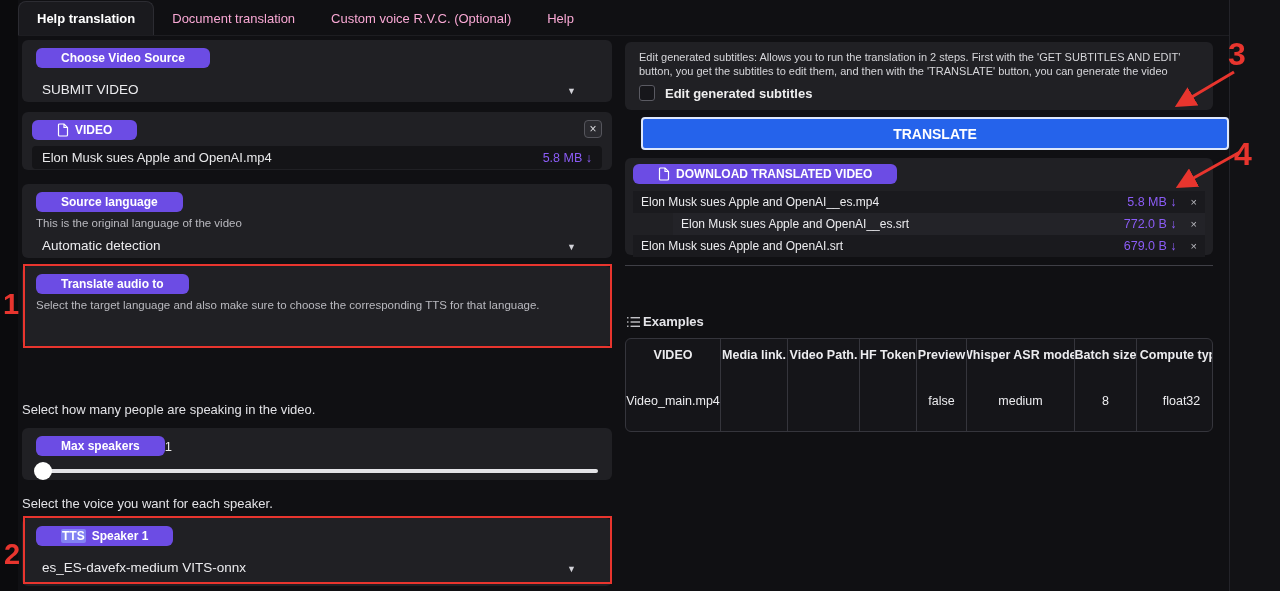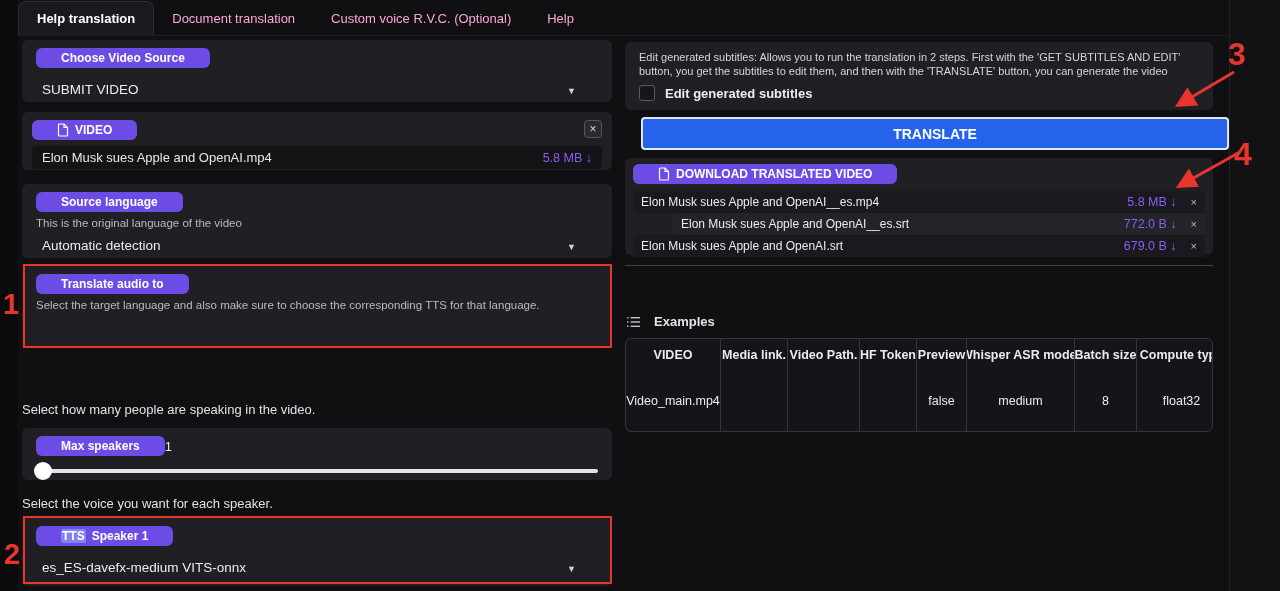--- a/index.html
+++ b/index.html
@@ -84,21 +84,21 @@
   .dl-rows { margin-top:6px; }
   .dl-row { height:22px; display:flex; align-items:center; padding:0 8px; font-size:12px; background:#1a1a1e; }
   .dl-row:nth-child(2) { background:#232328;margin-left:40px; }
   .dl-name { flex:1; color:#ececef; white-space:nowrap; overflow:hidden; }
   .dl-size { margin-right:14px; }
   .dl-x { color:#b9b9bf; font-size:11px; cursor:pointer; }
   .dl-x::after { content:"×"; }
 
   .divider { position:absolute; left:625px; top:265px; width:588px; height:1px; background:#3f3f46; }
 
-  .examples-label { position:absolute; left:627px; top:314px; display:flex; align-items:center; gap:13px;
+  .examples-label { position:absolute; left:627px; top:314px; display:flex; align-items:center; gap:2px;
                     font-size:13px; font-weight:bold; color:#e4e4e8; }
   .list-icon-svg { width:14px; height:12px; display:block; }
 
   .examples-table { position:absolute; left:625px; top:338px; width:588px; height:94px;
     border:1px solid #35353c; border-radius:6px; overflow:hidden; background:#151519; cursor:pointer; }
   .tbl-grid { display:grid; grid-template-columns:95px 67px 72px 57px 50px 108px 62px 90px; width:601px; }
   .tbl-cell { border-right:1px solid #35353c; text-align:center; font-size:12.5px; color:#ececef;
               display:flex; align-items:center; justify-content:center; overflow:hidden; white-space:nowrap; }
   .tbl-head .tbl-cell { height:32px; font-weight:bold; }
   .tbl-body .tbl-cell { height:60px; }

